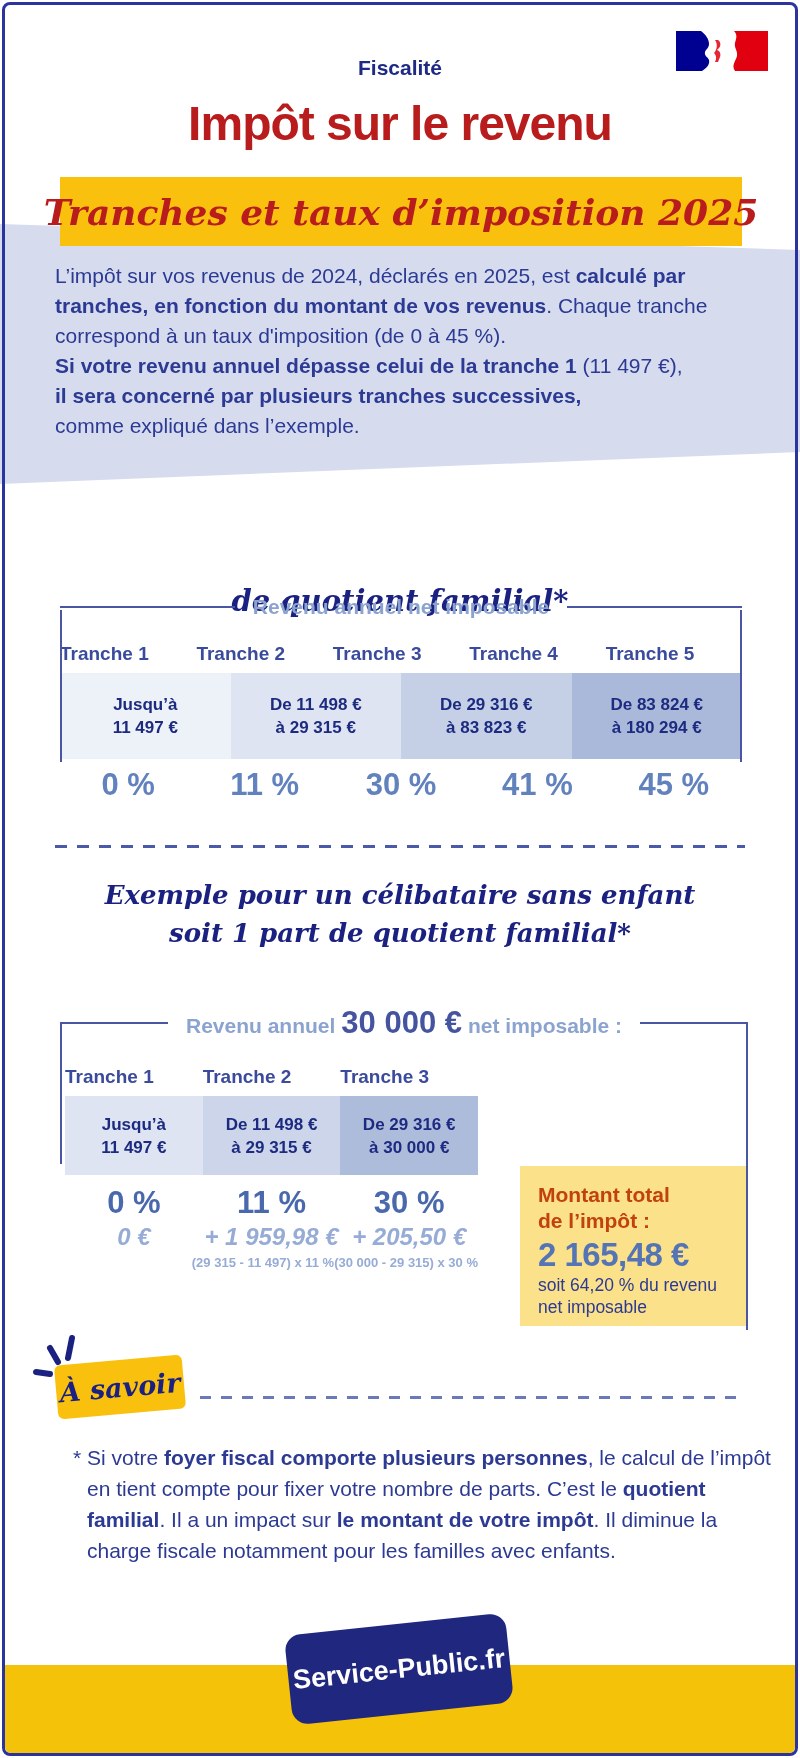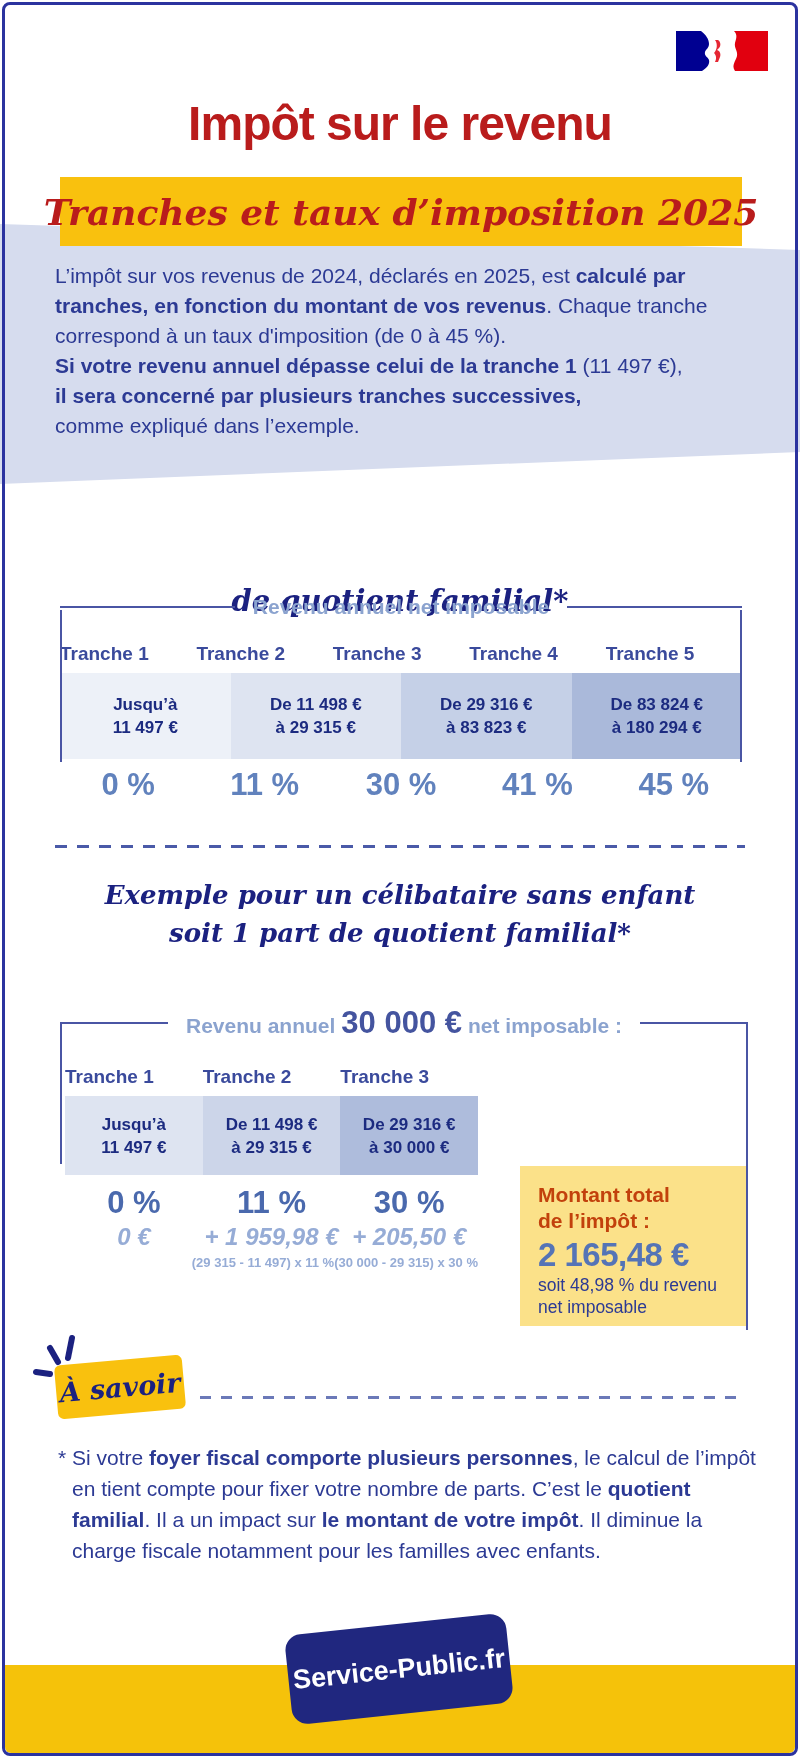--- a/index.html
+++ b/index.html
@@ -79,36 +79,37 @@
   .resultbox .rt{font-size:21px;font-weight:bold;color:#c2410c;line-height:26px;}
   .resultbox .ra{font-size:33px;font-weight:bold;color:#5574b6;margin-top:2px;letter-spacing:-0.5px;}
   .resultbox .rn{font-size:17.5px;color:#2c3a94;line-height:22px;}
 
   
   .sparkle{position:absolute;left:28px;top:1332px;z-index:3;}
   .badge{position:absolute;left:56px;top:1360px;width:128px;height:54px;background:#f9c10e;
          border-radius:6px;transform:rotate(-5deg);display:flex;align-items:center;justify-content:center;z-index:3;}
   .badge span{font-family:"DejaVu Serif",serif;font-style:italic;font-weight:bold;
               font-size:27px;color:#1b2180;}
-  .footnote{position:absolute;left:50px;top:1442px;width:696px;z-index:2;
+  .footnote{position:absolute;left:65px;top:1442px;width:696px;z-index:2;
             font-size:21px;line-height:31px;color:#2c3a94;padding-left:22px;text-indent:-14px;}
 
   
   .footer-band{position:absolute;left:5px;right:5px;bottom:5px;height:88px;background:#f5c20a;
                border-radius:0 0 6px 6px;z-index:2;}
   .sp-logo{position:absolute;left:288px;top:1624px;width:222px;height:90px;background:#20277f;
            border-radius:16px;transform:rotate(-6deg);display:flex;align-items:center;justify-content:center;z-index:4;}
   .sp-logo span{color:#ffffff;font-weight:bold;font-size:27px;white-space:nowrap;}
 </style>
 </head>
 <body>
 
 <div class="page">
   <div class="frame"></div>
 
+  <div class="fiscalite">Fiscalité</div>
   <div class="flag">
     <svg width="92" height="42" viewBox="0 0 92 42">
       <rect x="0" y="1" width="37" height="40" fill="#000091"></rect>
       <rect x="55" y="1" width="37" height="40" fill="#e1000f"></rect>
       <path d="M37 1 v40 h-11 c5-3 8-7 7-11 c-1-3-5-4-4-8 c1-3 4-4 4-8 c0-5-3-9-8-13 z" fill="#ffffff"></path>
       <path d="M55 1 v40 h4 c-4-6 1-10 2-15 c1-5-3-8-2-13 c1-4 3-8-1-12 z" fill="#ffffff"></path>
       <path d="M42 10 c3 2 3 6 1 8 l-2 2 c3 1 4 4 3 7 l-2 5 h-3 c2-4 1-7-1-9 c3-3 4-9 1-13 z" fill="#e1000f" opacity="0.85"></path>
     </svg>
   </div>
   <div class="title">Impôt sur le revenu</div>
@@ -215,21 +216,21 @@
         <div class="frm"></div>
         <div class="frm">(29 315 - 11 497) x 11 %</div>
         <div class="frm">(30 000 - 29 315) x 30 %</div>
       </div>
     </div>
   </div>
 
   <div class="resultbox">
     <div class="rt"><span>Montant total</span><br><span>de l’impôt :</span></div>
     <div class="ra">2 165,48 €</div>
-    <div class="rn"><span>soit 48,98 % du revenu</span><br><span>net imposable</span></div>
+    <div class="rn"><span>soit 64,20 % du revenu</span><br><span>net imposable</span></div>
   </div>
 
   <div class="sparkle">
     <svg width="64" height="62" viewBox="0 0 64 62">
       <line x1="44" y1="6" x2="40" y2="26" stroke="#1b2180" stroke-width="6" stroke-linecap="round"></line>
       <line x1="22" y1="16" x2="30" y2="30" stroke="#1b2180" stroke-width="6" stroke-linecap="round"></line>
       <line x1="8" y1="40" x2="22" y2="42" stroke="#1b2180" stroke-width="6" stroke-linecap="round"></line>
     </svg>
   </div>
   <div class="badge">

